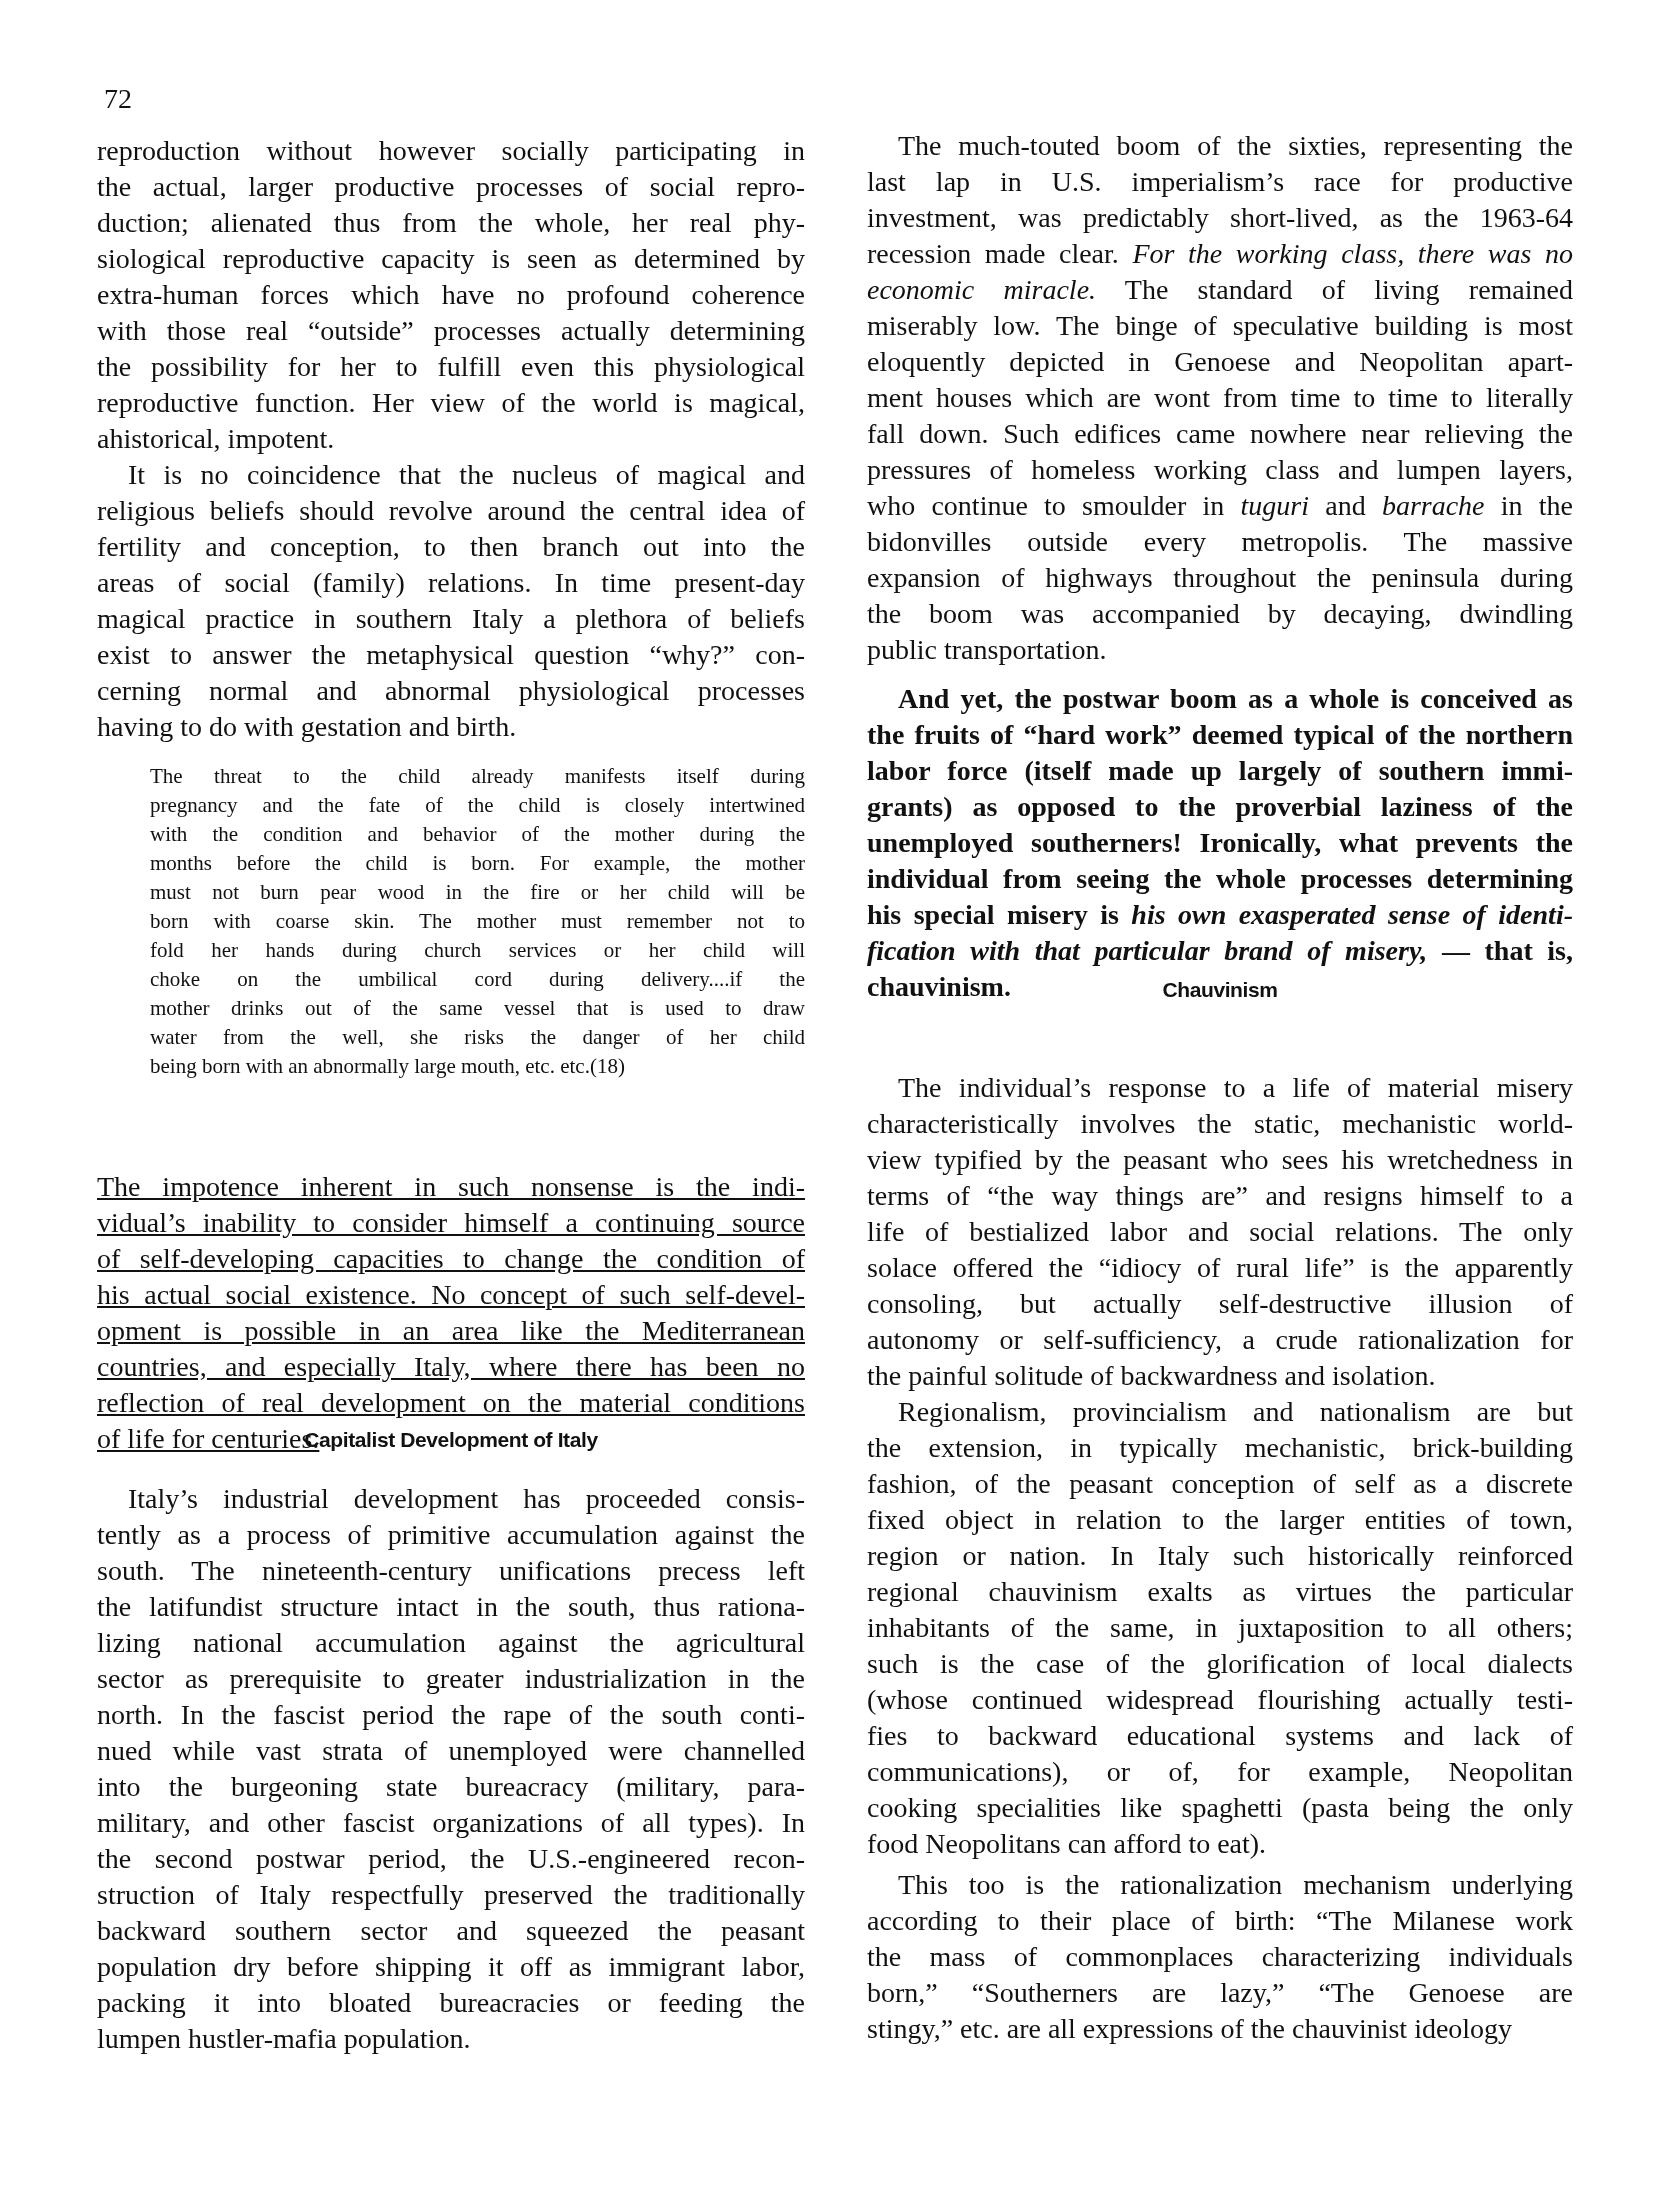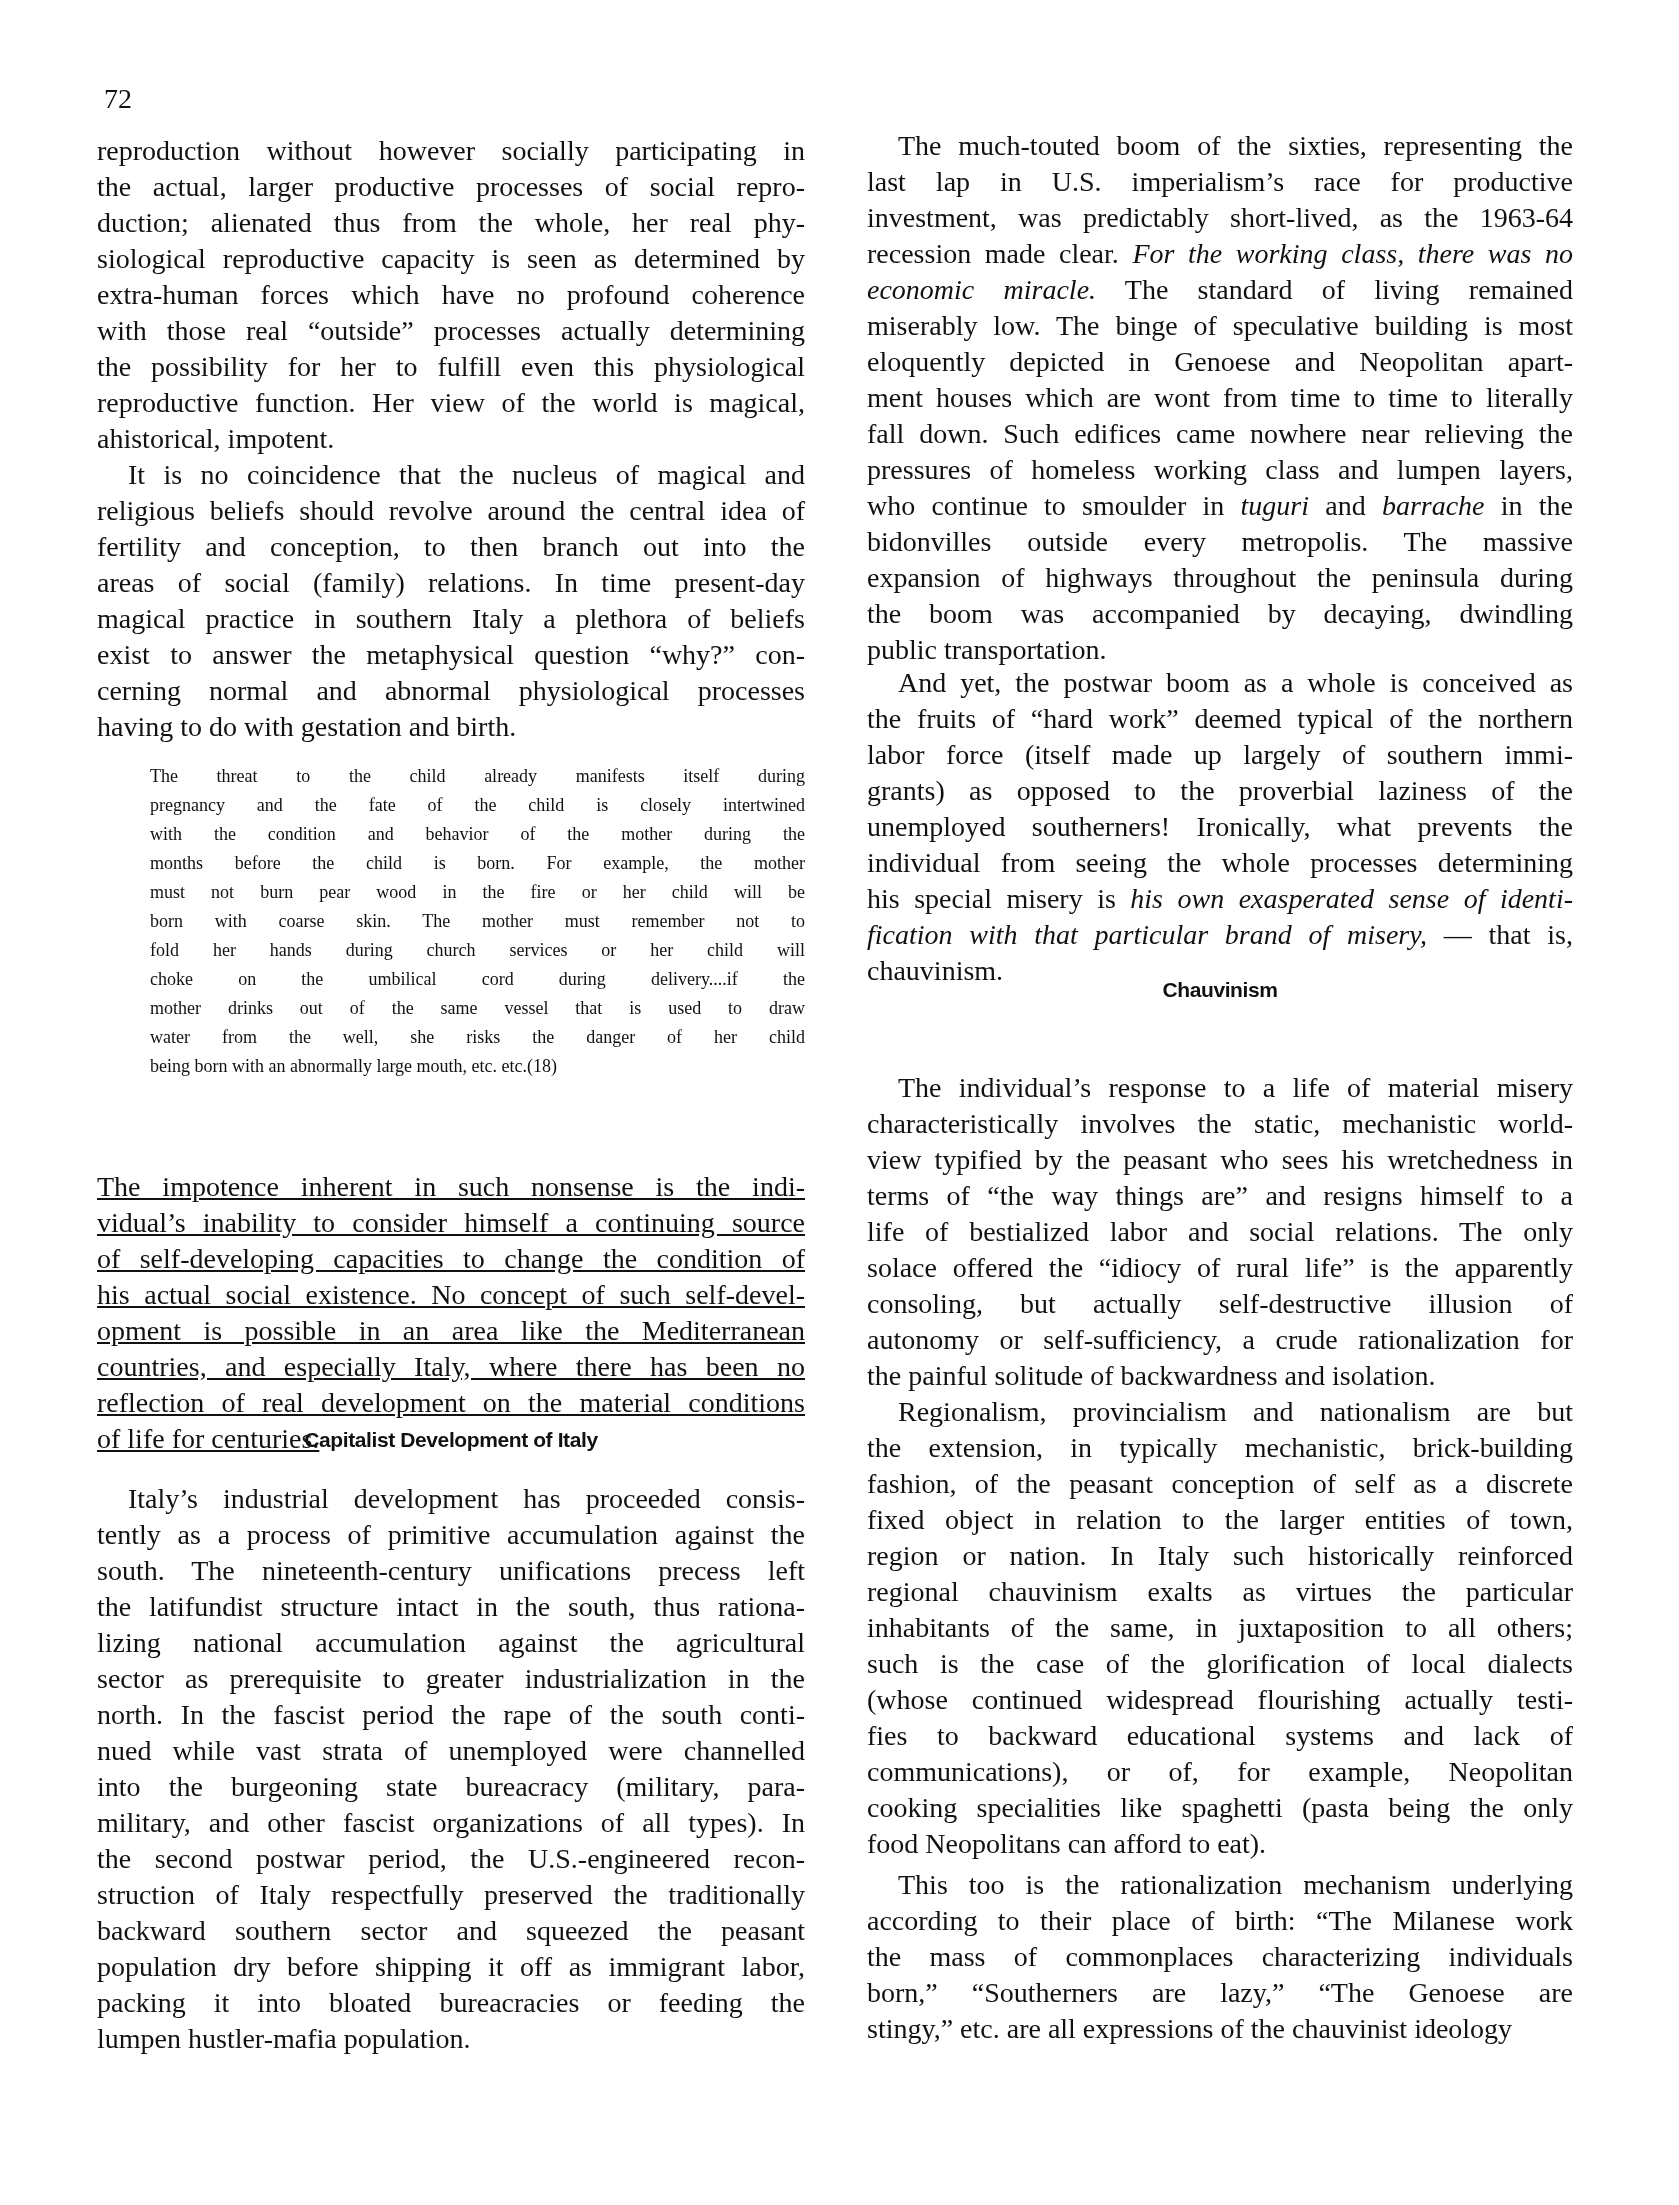--- a/index.html
+++ b/index.html
@@ -6,21 +6,21 @@
   body { width: 1679px; height: 2205px; position: relative; overflow: hidden; color: #111111;
          font-family: "Liberation Serif", "DejaVu Serif", serif; }
   .page-number { position: absolute; left: 104px; top: 83px; font-size: 28px; line-height: 31px; text-align: right; }
   .block { position: absolute; }
   .col-left { left: 97px; width: 708px; }
   .col-right { left: 867px; width: 706px; }
   .line { display: block; white-space: nowrap; text-align: justify; text-align-last: justify;
           font-size: 28px; height: 36px; line-height: 36px; overflow: visible; }
   .line.last { text-align-last: left; }
   .line.indent { padding-left: 31px; }
-  .quote .line { font-size: 18px; height: 29px; line-height: 29px; }
+  .quote .line { font-size: 21px; height: 29px; line-height: 29px; }
   .quote { left: 150px; width: 655px; }
   .heading { position: absolute; font-family: "Liberation Sans", "DejaVu Sans", sans-serif; font-weight: bold;
              font-size: 21px; line-height: 31px; text-align: center; letter-spacing: -0.4px; }
   em, .it { font-style: italic; }
 </style>
 </head>
 <body>
 
 <div class="page-number">72</div>
 
@@ -98,21 +98,21 @@
     <div class="line">eloquently depicted in Genoese and Neopolitan apart-</div>
     <div class="line">ment houses which are wont from time to time to literally</div>
     <div class="line">fall down. Such edifices came nowhere near relieving the</div>
     <div class="line">pressures of homeless working class and lumpen layers,</div>
     <div class="line">who continue to smoulder in <em>tuguri</em> and <em>barrache</em> in the</div>
     <div class="line">bidonvilles outside every metropolis. The massive</div>
     <div class="line">expansion of highways throughout the peninsula during</div>
     <div class="line">the boom was accompanied by decaying, dwindling</div>
     <div class="line last">public transportation.</div>
   </div>
-<div class="block col-right" style="top:665px;">
+<div class="block col-right" style="top:681px;font-weight:bold;">
     <div class="line indent">And yet, the postwar boom as a whole is conceived as</div>
     <div class="line">the fruits of “hard work” deemed typical of the northern</div>
     <div class="line">labor force (itself made up largely of southern immi-</div>
     <div class="line">grants) as opposed to the proverbial laziness of the</div>
     <div class="line">unemployed southerners! Ironically, what prevents the</div>
     <div class="line">individual from seeing the whole processes determining</div>
     <div class="line">his special misery is <em>his own exasperated sense of identi-</em></div>
     <div class="line"><em>fication with that particular brand of misery,</em> — that is,</div>
     <div class="line last">chauvinism.</div>
   </div>

